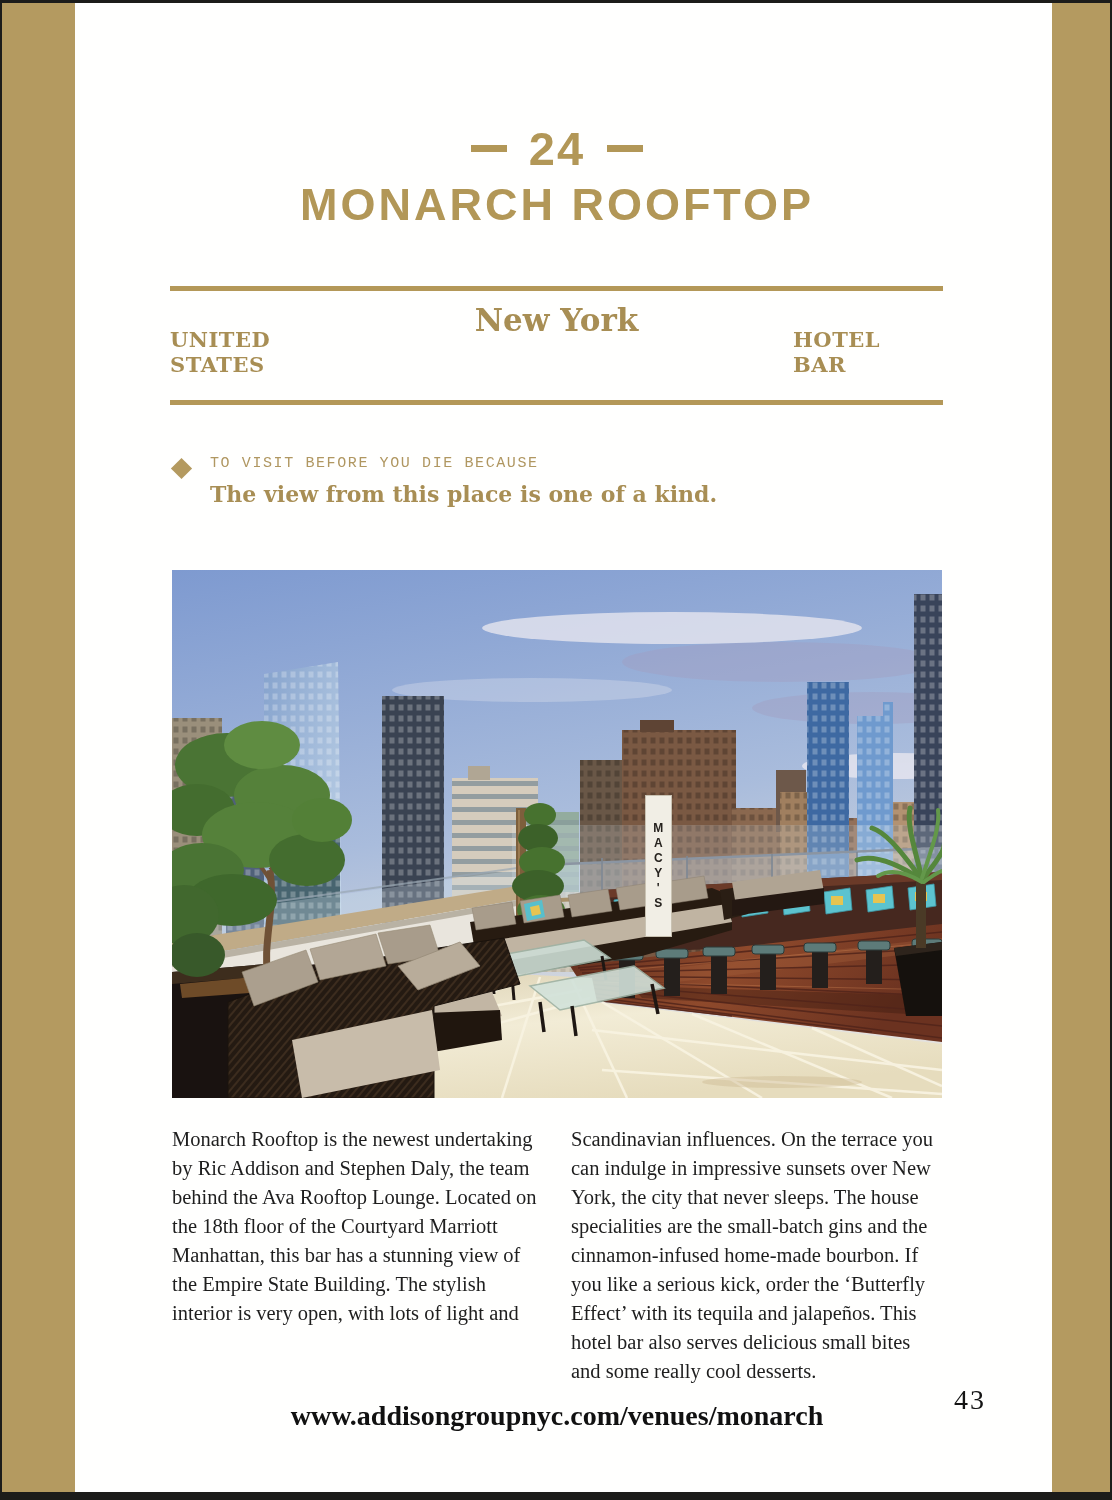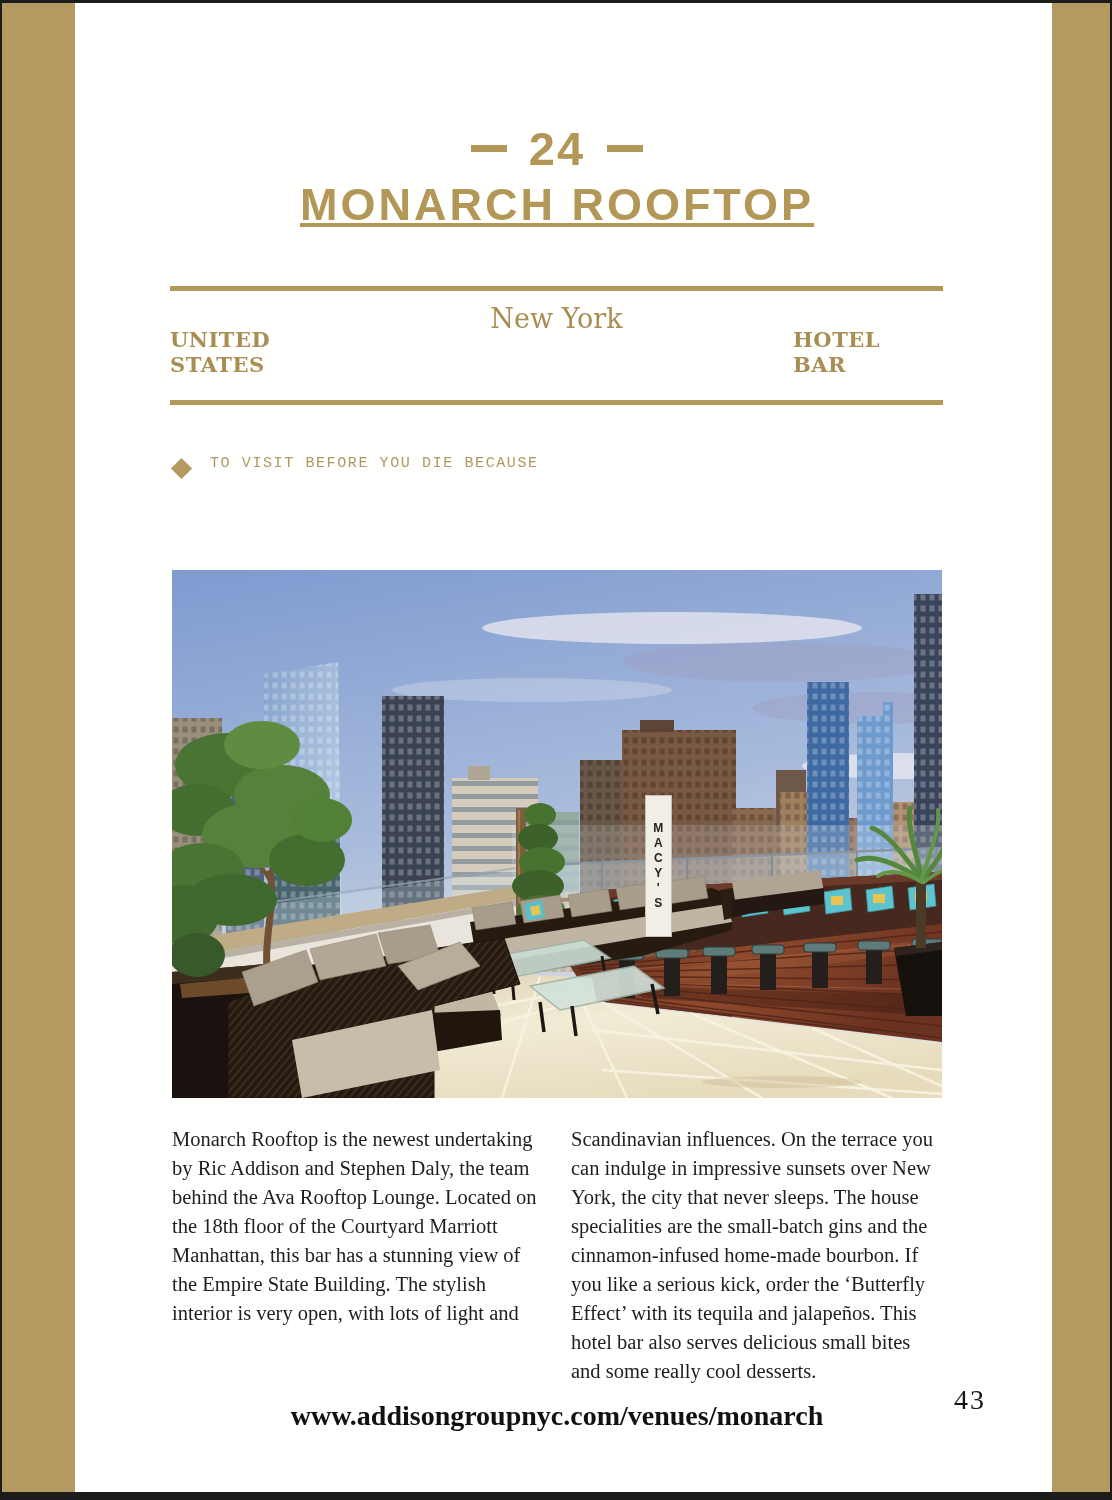--- a/index.html
+++ b/index.html
@@ -9,30 +9,30 @@
          border-bottom:8px solid #1c1c1a;background:#fffffe;overflow:hidden;}
   .band{position:absolute;top:0;bottom:0;background:#b49a60;}
   .band.left{left:0;width:73px;}
   .band.right{right:0;width:58px;}
 
   .chapter-row{position:absolute;left:170px;width:770px;top:118px;display:flex;align-items:center;justify-content:center;gap:22px;}
   .chapter-dash{width:36px;height:7px;background:#b29757;}
   .chapter-num{font-family:"Liberation Sans",sans-serif;font-weight:bold;font-size:47px;color:#b29757;letter-spacing:2px;}
   .page-title{position:absolute;left:170px;width:770px;top:176px;text-align:center;
               font-family:"Liberation Sans",sans-serif;font-weight:bold;font-size:45px;
-              color:#b29757;letter-spacing:3px;text-decoration:underline;}
+              color:#b29757;letter-spacing:3px;}
 
   .info-band{position:absolute;left:168px;width:773px;top:283px;box-sizing:border-box;
              border-top:5px solid #b49858;border-bottom:5px solid #b49858;
              display:flex;justify-content:space-between;padding:12px 0 23px 0;}
   .info-side{font-family:"DejaVu Serif",serif;font-weight:bold;font-size:21px;line-height:1.2;
              color:#a88e54;white-space:pre-line;margin-top:24px;width:150px;letter-spacing:0.5px;}
   .info-side.right{text-align:left;}
   .info-center{text-align:center;flex:1;}
-  .city{font-family:"DejaVu Serif",serif;font-weight:normal;font-size:27px;color:#a88e54;line-height:1.15;}
+  .city{font-family:"DejaVu Serif",serif;font-weight:bold;font-size:31px;color:#a88e54;line-height:1.15;}
   .addr{font-size:21px;color:#a88f58;line-height:1.3;margin-top:7px;}
 
   .reason{position:absolute;left:170px;width:770px;top:452px;}
   .diamond{position:absolute;left:2px;top:6px;width:15px;height:15px;background:#b49a60;transform:rotate(45deg);}
   .reason-label{margin-left:38px;font-family:Liberation Mono, monospace;font-size:15px;color:#b09761;letter-spacing:1.6px;}
   .reason-tagline{margin-left:38px;margin-top:9px;font-family:"DejaVu Serif",serif;font-weight:bold;font-size:22px;color:#a88e54;}
 
   .photo{position:absolute;left:170px;top:567px;width:770px;height:528px;overflow:hidden;}
   .photo svg{display:block;width:100%;height:100%;}
   .macys-sign{position:absolute;left:61.4%;top:42.6%;width:3.5%;height:27%;
@@ -69,20 +69,21 @@
     <div class="info-center">
       <div class="city">New York</div>
     </div>
     <div class="info-side right">HOTEL
 BAR</div>
   </div>
 
   <div class="reason">
     <span class="diamond"></span>
     <div class="reason-label">TO VISIT BEFORE YOU DIE BECAUSE</div>
+    <div class="reason-tagline">The view from this place is one of a kind.</div>
   </div>
 
   <div class="photo" aria-label="Rooftop terrace with wicker lounge sofas, wooden deck, bar stools and the Manhattan skyline">
     <svg viewBox="0 0 770 528" preserveAspectRatio="none">
       <defs>
         <linearGradient id="sky" x1="0" y1="0" x2="0.25" y2="1">
           <stop offset="0" stop-color="#7e9ad0"></stop>
             <stop offset="0.55" stop-color="#a9bcdc"></stop>
             <stop offset="1" stop-color="#e3e1de"></stop>
         </linearGradient>

